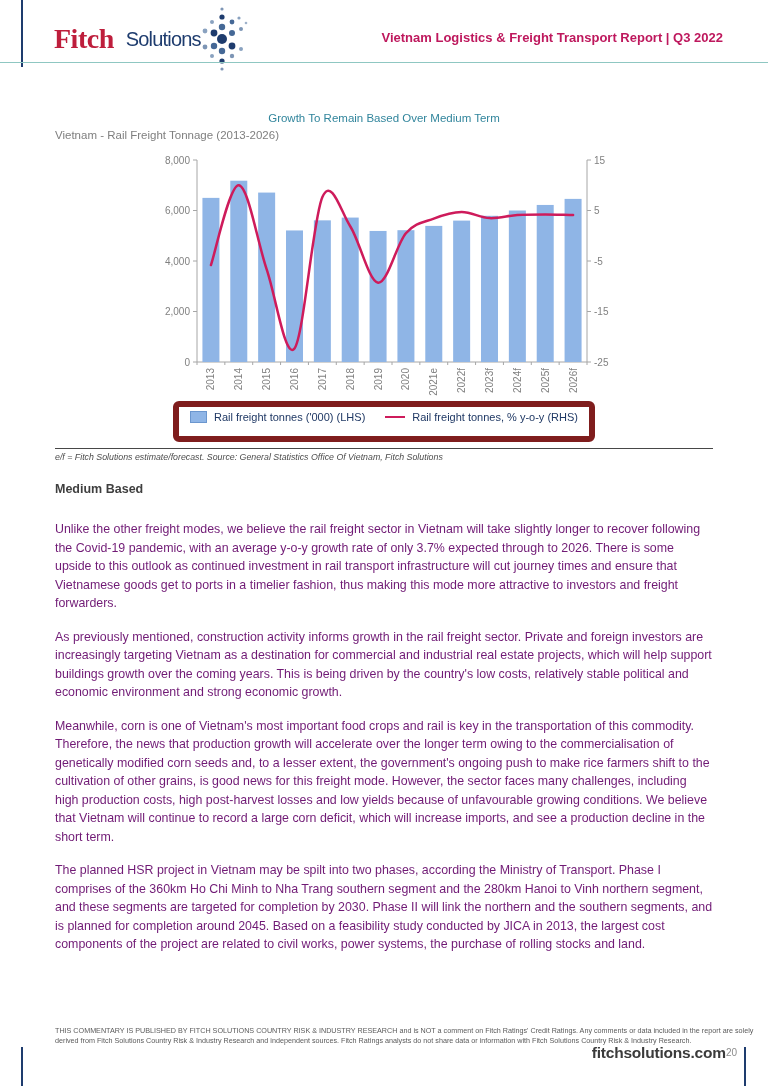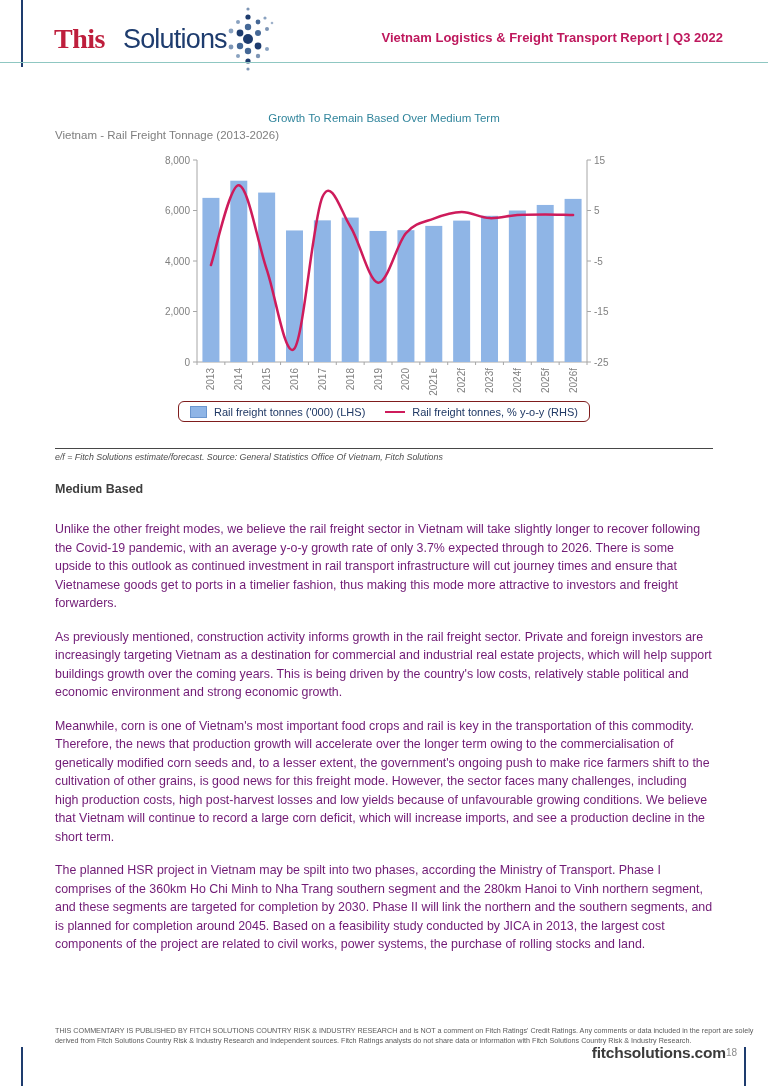--- a/index.html
+++ b/index.html
@@ -8,31 +8,31 @@
 
   
   .corner-line{position:absolute;width:2px;background:#1E3C6E;}
   .cl-top-left{left:21px;top:0;height:67px;}
   .cl-bot-left{left:21px;top:1047px;height:39px;}
   .cl-bot-right{left:744px;top:1047px;height:39px;}
 
   
   .logo{position:absolute;left:54px;top:6px;display:flex;align-items:center;height:66px;}
   .logo-fitch{font-family:"Liberation Serif",serif;font-weight:bold;font-size:28px;color:#BE1E3C;letter-spacing:-0.5px;}
-  .logo-solutions{font-family:"Liberation Sans",sans-serif;font-weight:400;font-size:27px;color:#1E3C6E;letter-spacing:-0.8px;margin-left:18px;}
+  .logo-solutions{font-family:"Liberation Sans",sans-serif;font-weight:400;font-size:20px;color:#1E3C6E;letter-spacing:-0.8px;margin-left:12px;}
   .logo-dots{margin-left:-6px;display:block;}
   .report-title{position:absolute;right:45px;top:30px;font-size:13px;font-weight:bold;color:#be185d;}
   .header-rule{position:absolute;left:0;top:62px;width:768px;height:1px;background:#8FC7C2;}
 
   
   .chart-title{position:absolute;left:55px;width:658px;top:112px;text-align:center;font-size:11.5px;color:#31859C;}
   .chart-subtitle{position:absolute;left:55px;width:658px;top:129px;text-align:left;font-size:11.5px;color:#7F7F7F;}
   .chart-canvas{position:absolute;left:152px;top:152px;width:465px;height:258px;}
   .legend-wrap{position:absolute;left:55px;width:658px;top:401px;text-align:center;}
-  .legend{display:inline-flex;align-items:flex-end;gap:20px;border:1px solid #7f1d1d;border-radius:6px;padding:4px 11px 3px 11px;background:#fff;}
+  .legend{display:inline-flex;align-items:flex-end;gap:20px;border:6px solid #7f1d1d;border-radius:6px;padding:4px 11px 13px 11px;background:#fff;}
   .legend-item{display:inline-flex;align-items:center;gap:7px;font-size:11px;color:#1F3864;}
   .swatch-bar{width:15px;height:10px;background:#8FB5E6;border:1px solid #6B96CE;display:inline-block;}
   .swatch-line{width:20px;height:0;border-top:2.5px solid #CE1B5B;display:inline-block;}
 
   .footnote-rule{position:absolute;left:55px;top:448px;width:658px;height:0;border-top:1.5px solid #474747;}
   .chart-footnote{position:absolute;left:55px;top:452px;width:658px;font-size:8.8px;font-style:italic;color:#4d4d4d;}
 
   
   .body-text{position:absolute;left:55px;top:482px;width:658px;}
   .section-heading{font-size:12.5px;font-weight:bold;color:#3f3f3f;margin:0 0 24px 0;}
@@ -50,21 +50,21 @@
 <body>
 
 <div class="page">
 
   <div class="corner-line cl-top-left"></div>
   <div class="corner-line cl-bot-left"></div>
   <div class="corner-line cl-bot-right"></div>
 
   <header>
     <div class="logo">
-      <span class="logo-fitch">This</span>
+      <span class="logo-fitch">Fitch</span>
         <span class="logo-solutions">Solutions</span>
       <svg class="logo-dots" width="54" height="68" viewBox="0 0 54 68">
         <circle cx="27" cy="4" r="1.6" fill="#7D95B5"></circle>
         <circle cx="27" cy="12" r="2.6" fill="#1E3C6E"></circle>
         <circle cx="27" cy="22" r="3.2" fill="#456896"></circle>
         <circle cx="17" cy="17" r="2" fill="#8AA2C0"></circle>
         <circle cx="37" cy="17" r="2.4" fill="#456896"></circle>
         <circle cx="44" cy="13" r="1.6" fill="#8AA2C0"></circle>
         <circle cx="10" cy="26" r="2.4" fill="#8AA2C0"></circle>
         <circle cx="19" cy="28" r="3.4" fill="#1E3C6E"></circle>
@@ -185,17 +185,17 @@
     <p>The planned HSR project in Vietnam may be spilt into two phases, according the Ministry of Transport. Phase I comprises of the 360km Ho Chi Minh to Nha Trang southern segment and the 280km Hanoi to Vinh northern segment, and these segments are targeted for completion by 2030. Phase II will link the northern and the southern segments, and is planned for completion around 2045. Based on a feasibility study conducted by JICA in 2013, the largest cost components of the project are related to civil works, power systems, the purchase of rolling stocks and land.</p>
   </section>
 
   <footer>
     <div class="disclaimer">
       <div>THIS COMMENTARY IS PUBLISHED BY FITCH SOLUTIONS COUNTRY RISK &amp; INDUSTRY RESEARCH and is NOT a comment on Fitch Ratings' Credit Ratings. Any comments or data included in the report are solely</div>
       <div>derived from Fitch Solutions Country Risk &amp; Industry Research and independent sources. Fitch Ratings analysts do not share data or information with Fitch Solutions Country Risk &amp; Industry Research.</div>
     </div>
     <div class="footer-row">
       <span class="website">fitchsolutions.com</span>
-      <span class="page-number">18</span>
+      <span class="page-number">20</span>
     </div>
   </footer>
 
 </div>
 
 </body></html>

